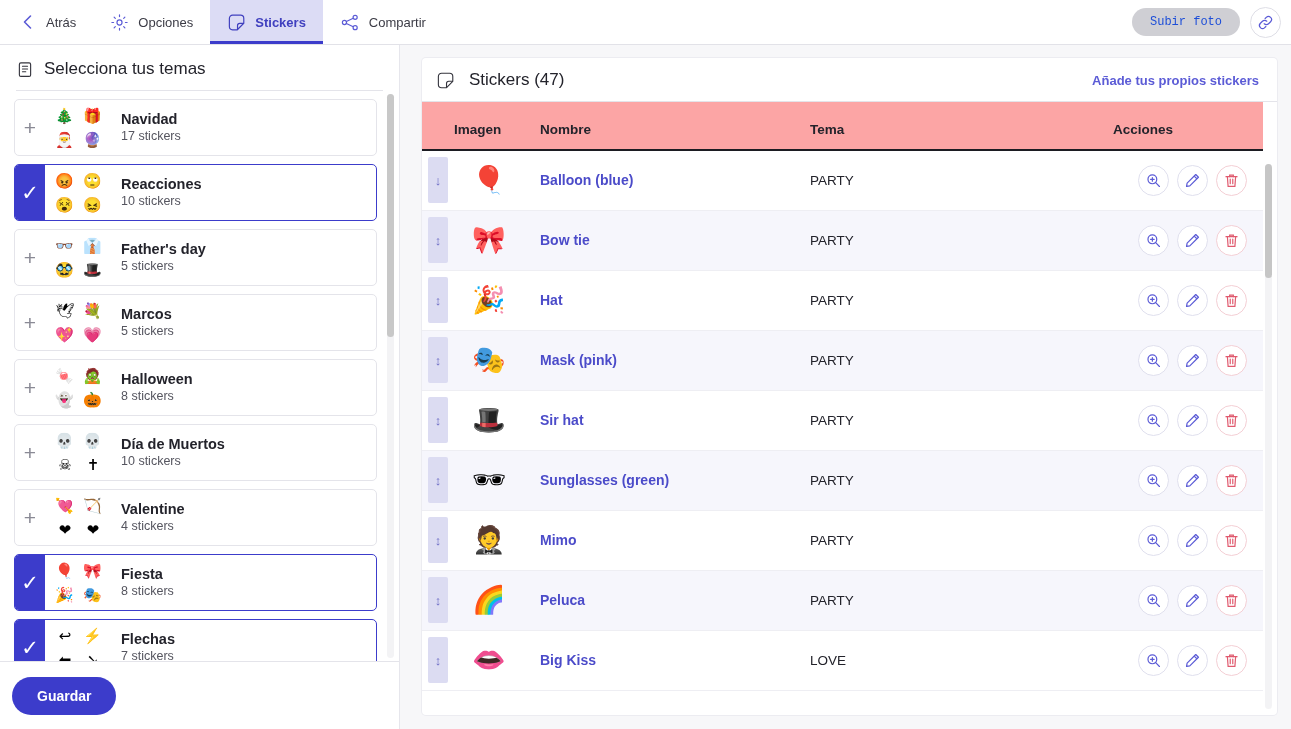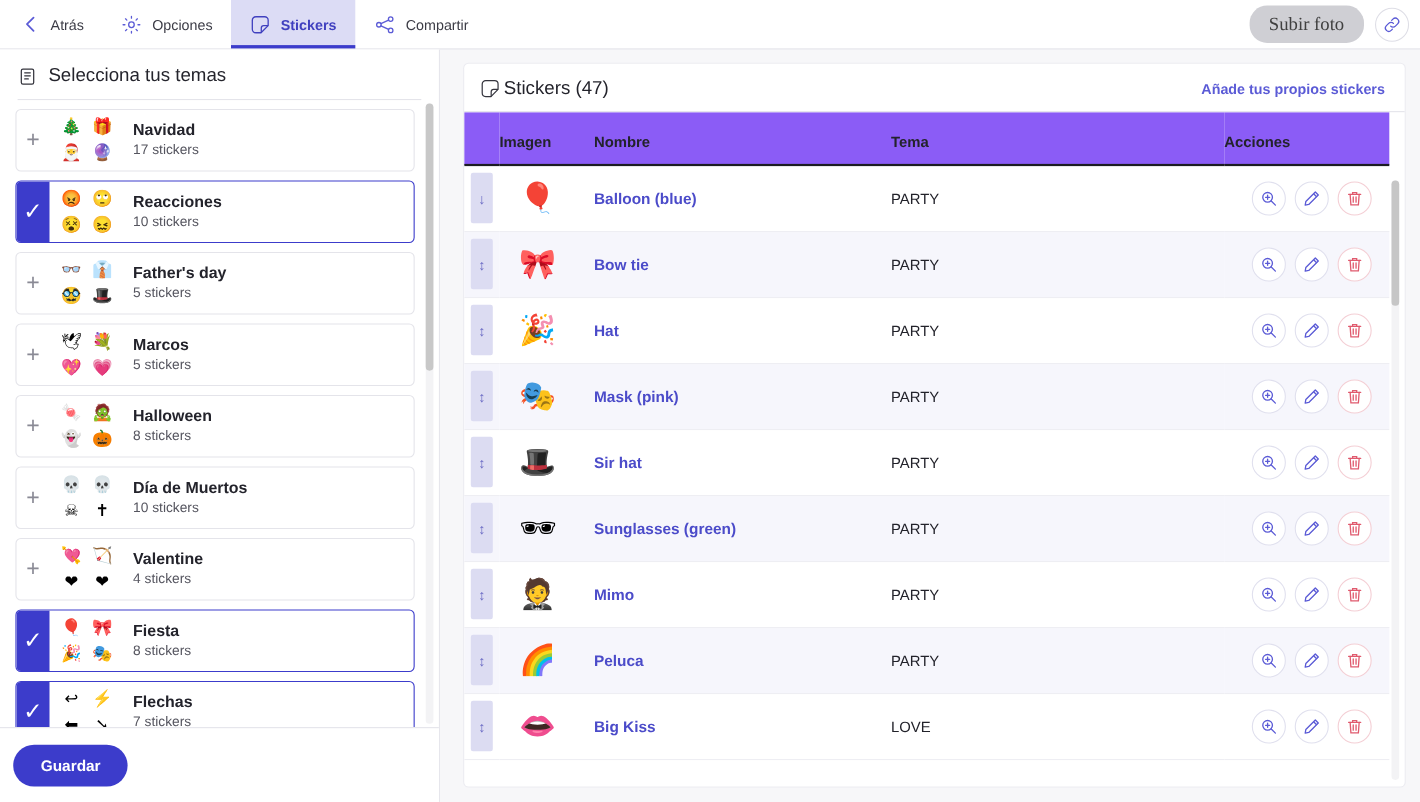--- a/index.html
+++ b/index.html
@@ -50,26 +50,26 @@
   .tab.back { color: #3b3b45; gap: 13px; padding-left: 14px; }
   .ico { display: inline-flex; align-items: center; justify-content: center; }
 
   .topright {
     position: absolute; right: 10px; top: 0;
     height: 100%;
     display: flex; align-items: center; gap: 10px;
   }
   .btn-upload {
     background: #cfcfd4;
-    color: #404040;
+    color: #1d4ed8;
     border: none;
     border-radius: 16px;
     padding: 7px 18px;
-    font-size: 17px;
-    font-family: Liberation Serif, serif;
+    font-size: 12px;
+    font-family: Liberation Mono, monospace;
     cursor: pointer;
   }
   .btn-link-circle {
     width: 31px; height: 31px;
     border-radius: 50%;
     border: 1px solid #dedee6;
     background: #fff;
     display: flex; align-items: center; justify-content: center;
     cursor: pointer;
   }
@@ -204,42 +204,42 @@
     min-width: 0;
     position: relative;
     box-shadow: 0 0 0 1px #ececf1;
   }
   .card-head {
     display: flex; align-items: center; justify-content: space-between;
     padding: 12px 18px 11px 14px;
     border-bottom: 1px solid #e4e4ea;
   }
   .card-title {
-    display: flex; align-items: center; gap: 3px;
+    display: flex; align-items: center; gap: 14px;
     font-size: 17px; color: #23232b;
   }
   .card-link {
     color: #5b5bd6; font-size: 13px; text-decoration: none; cursor: pointer; font-weight: bold;
   }
 
   .tablewrap {
     flex: 1; overflow: hidden; position: relative;
     padding-right: 14px;
   }
   table.stk {
     width: 100%;
     border-collapse: collapse;
     table-layout: fixed;
   }
   table.stk th {
     font-size: 13.5px; font-weight: bold; color: #23232b;
     text-align: left;
     padding: 20px 0 12px 0;
     border-bottom: 2px solid #1c1c22;
-    background: #8b5cf6;
+    background: #fca5a5;
   }
   .col-handle { width: 32px; }
   .col-img    { width: 86px; }
   .col-name   { width: 270px; }
   .col-theme  { width: auto; }
   .col-act    { width: 150px; }
   th.th-img   { padding-left: 18px; }
   th.th-act   { text-align: right; padding-right: 18px; }
 
   table.stk td {

